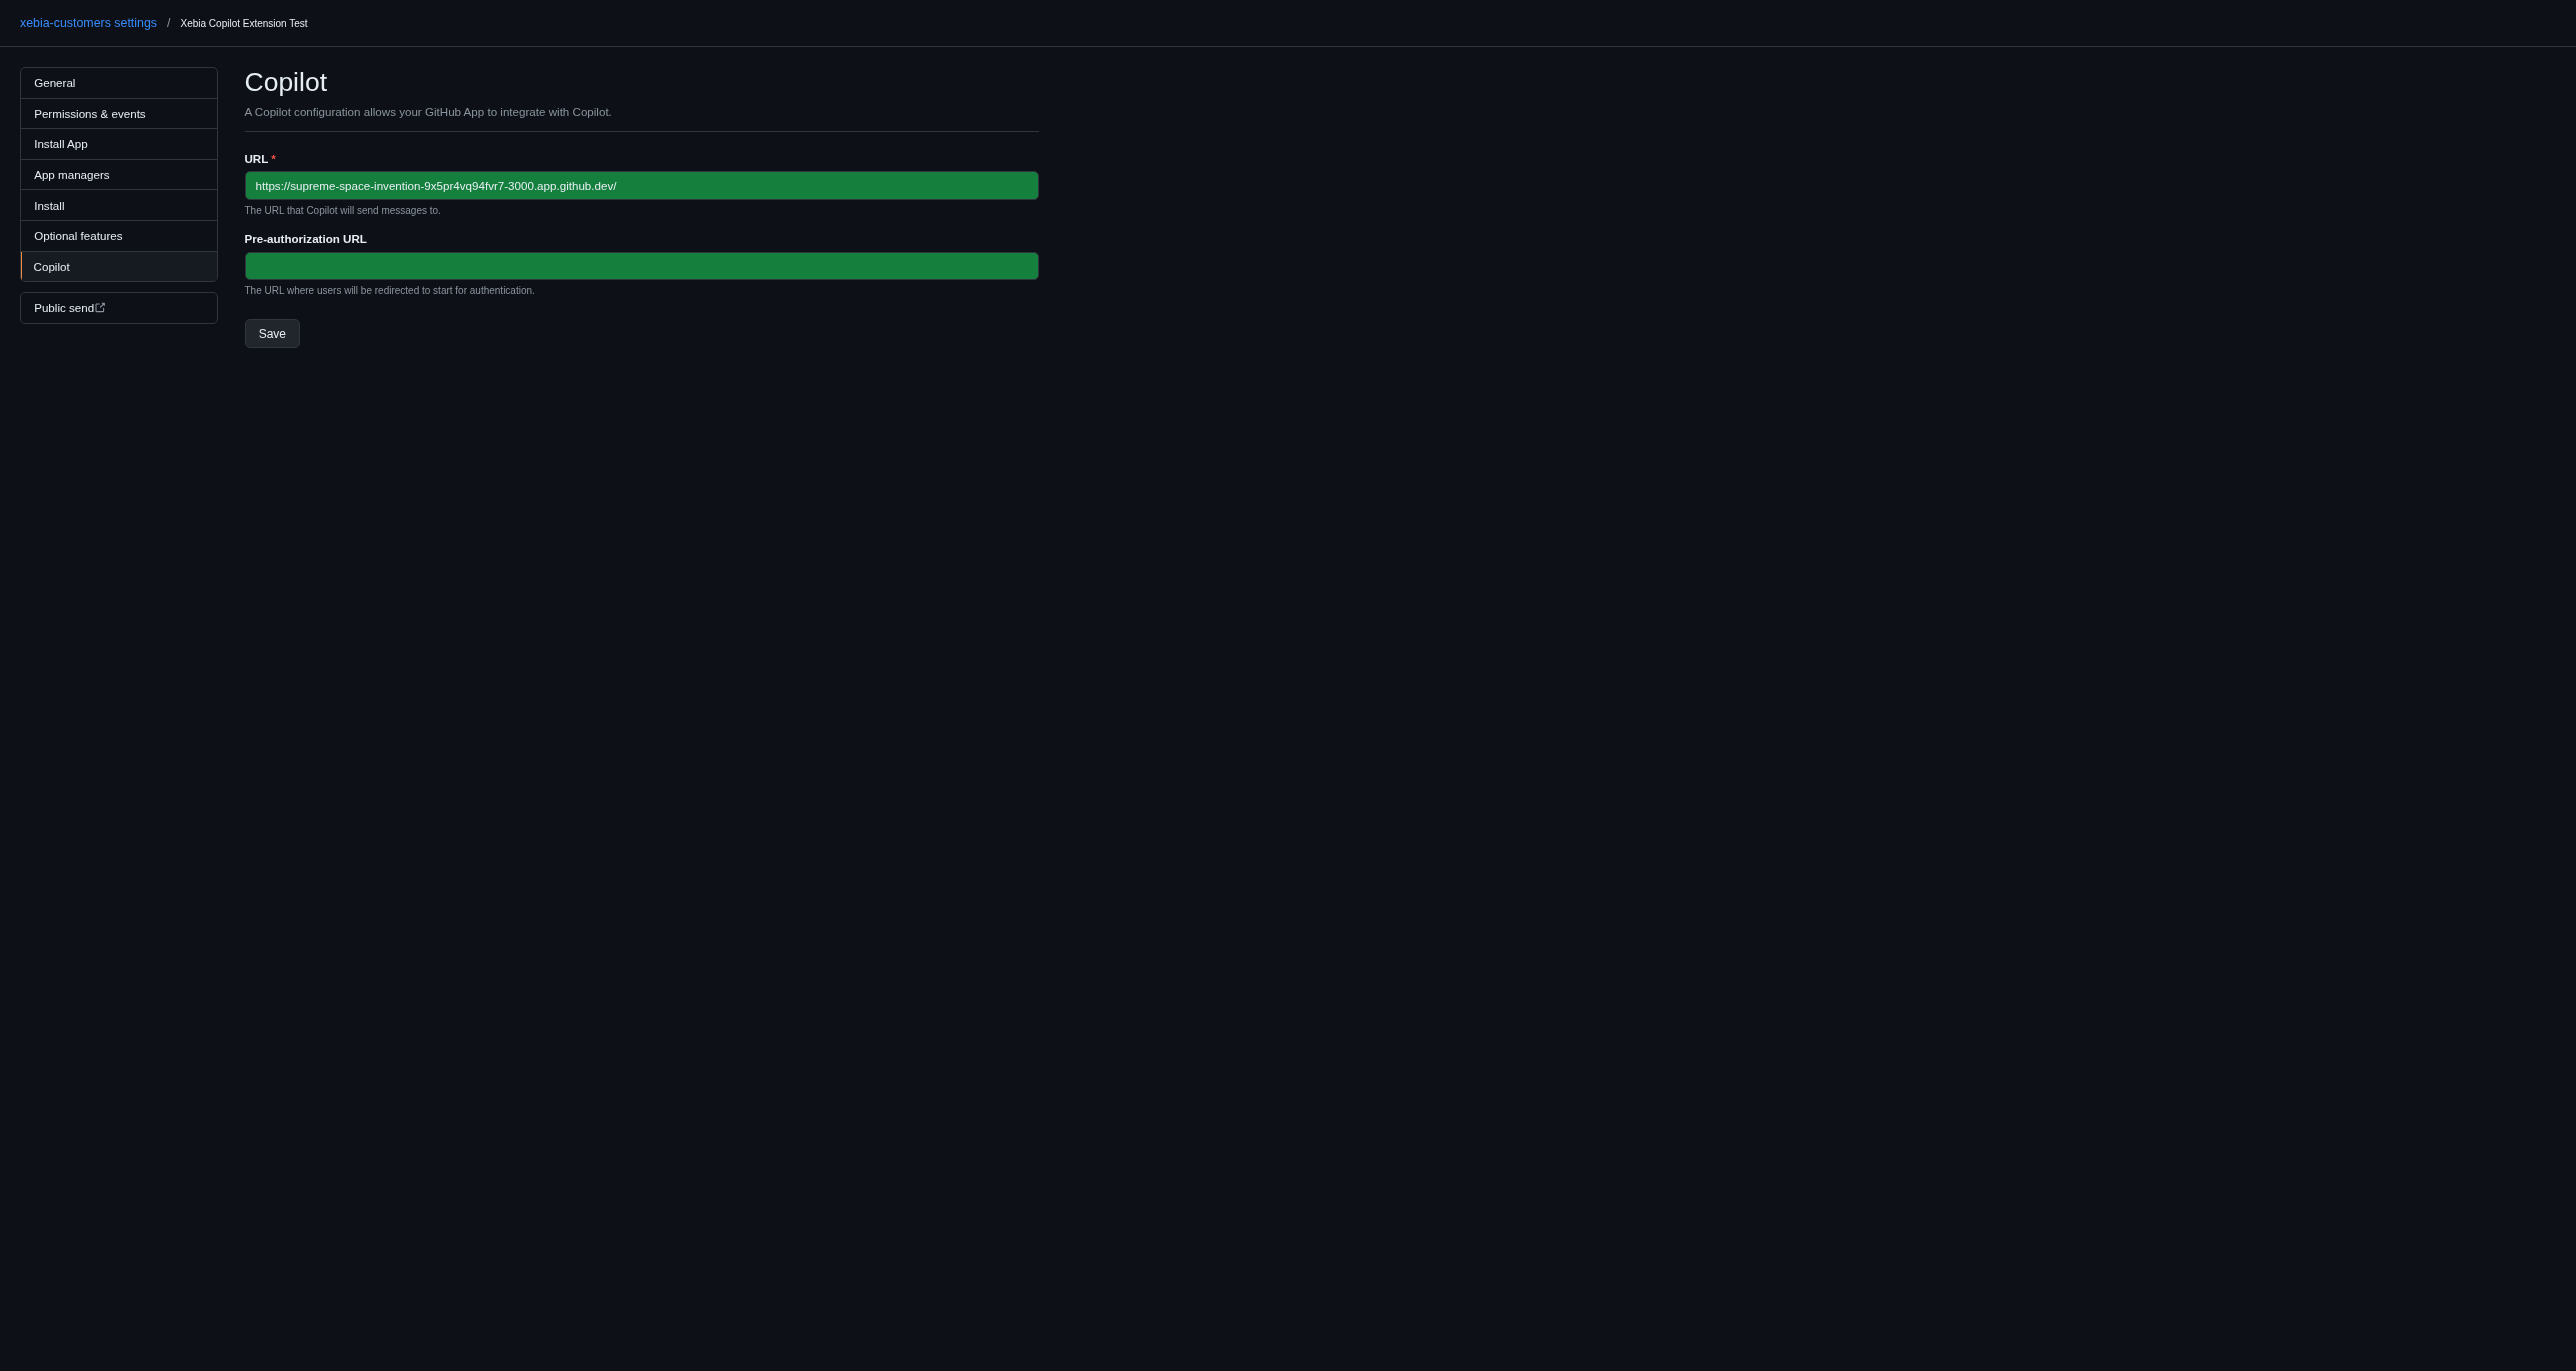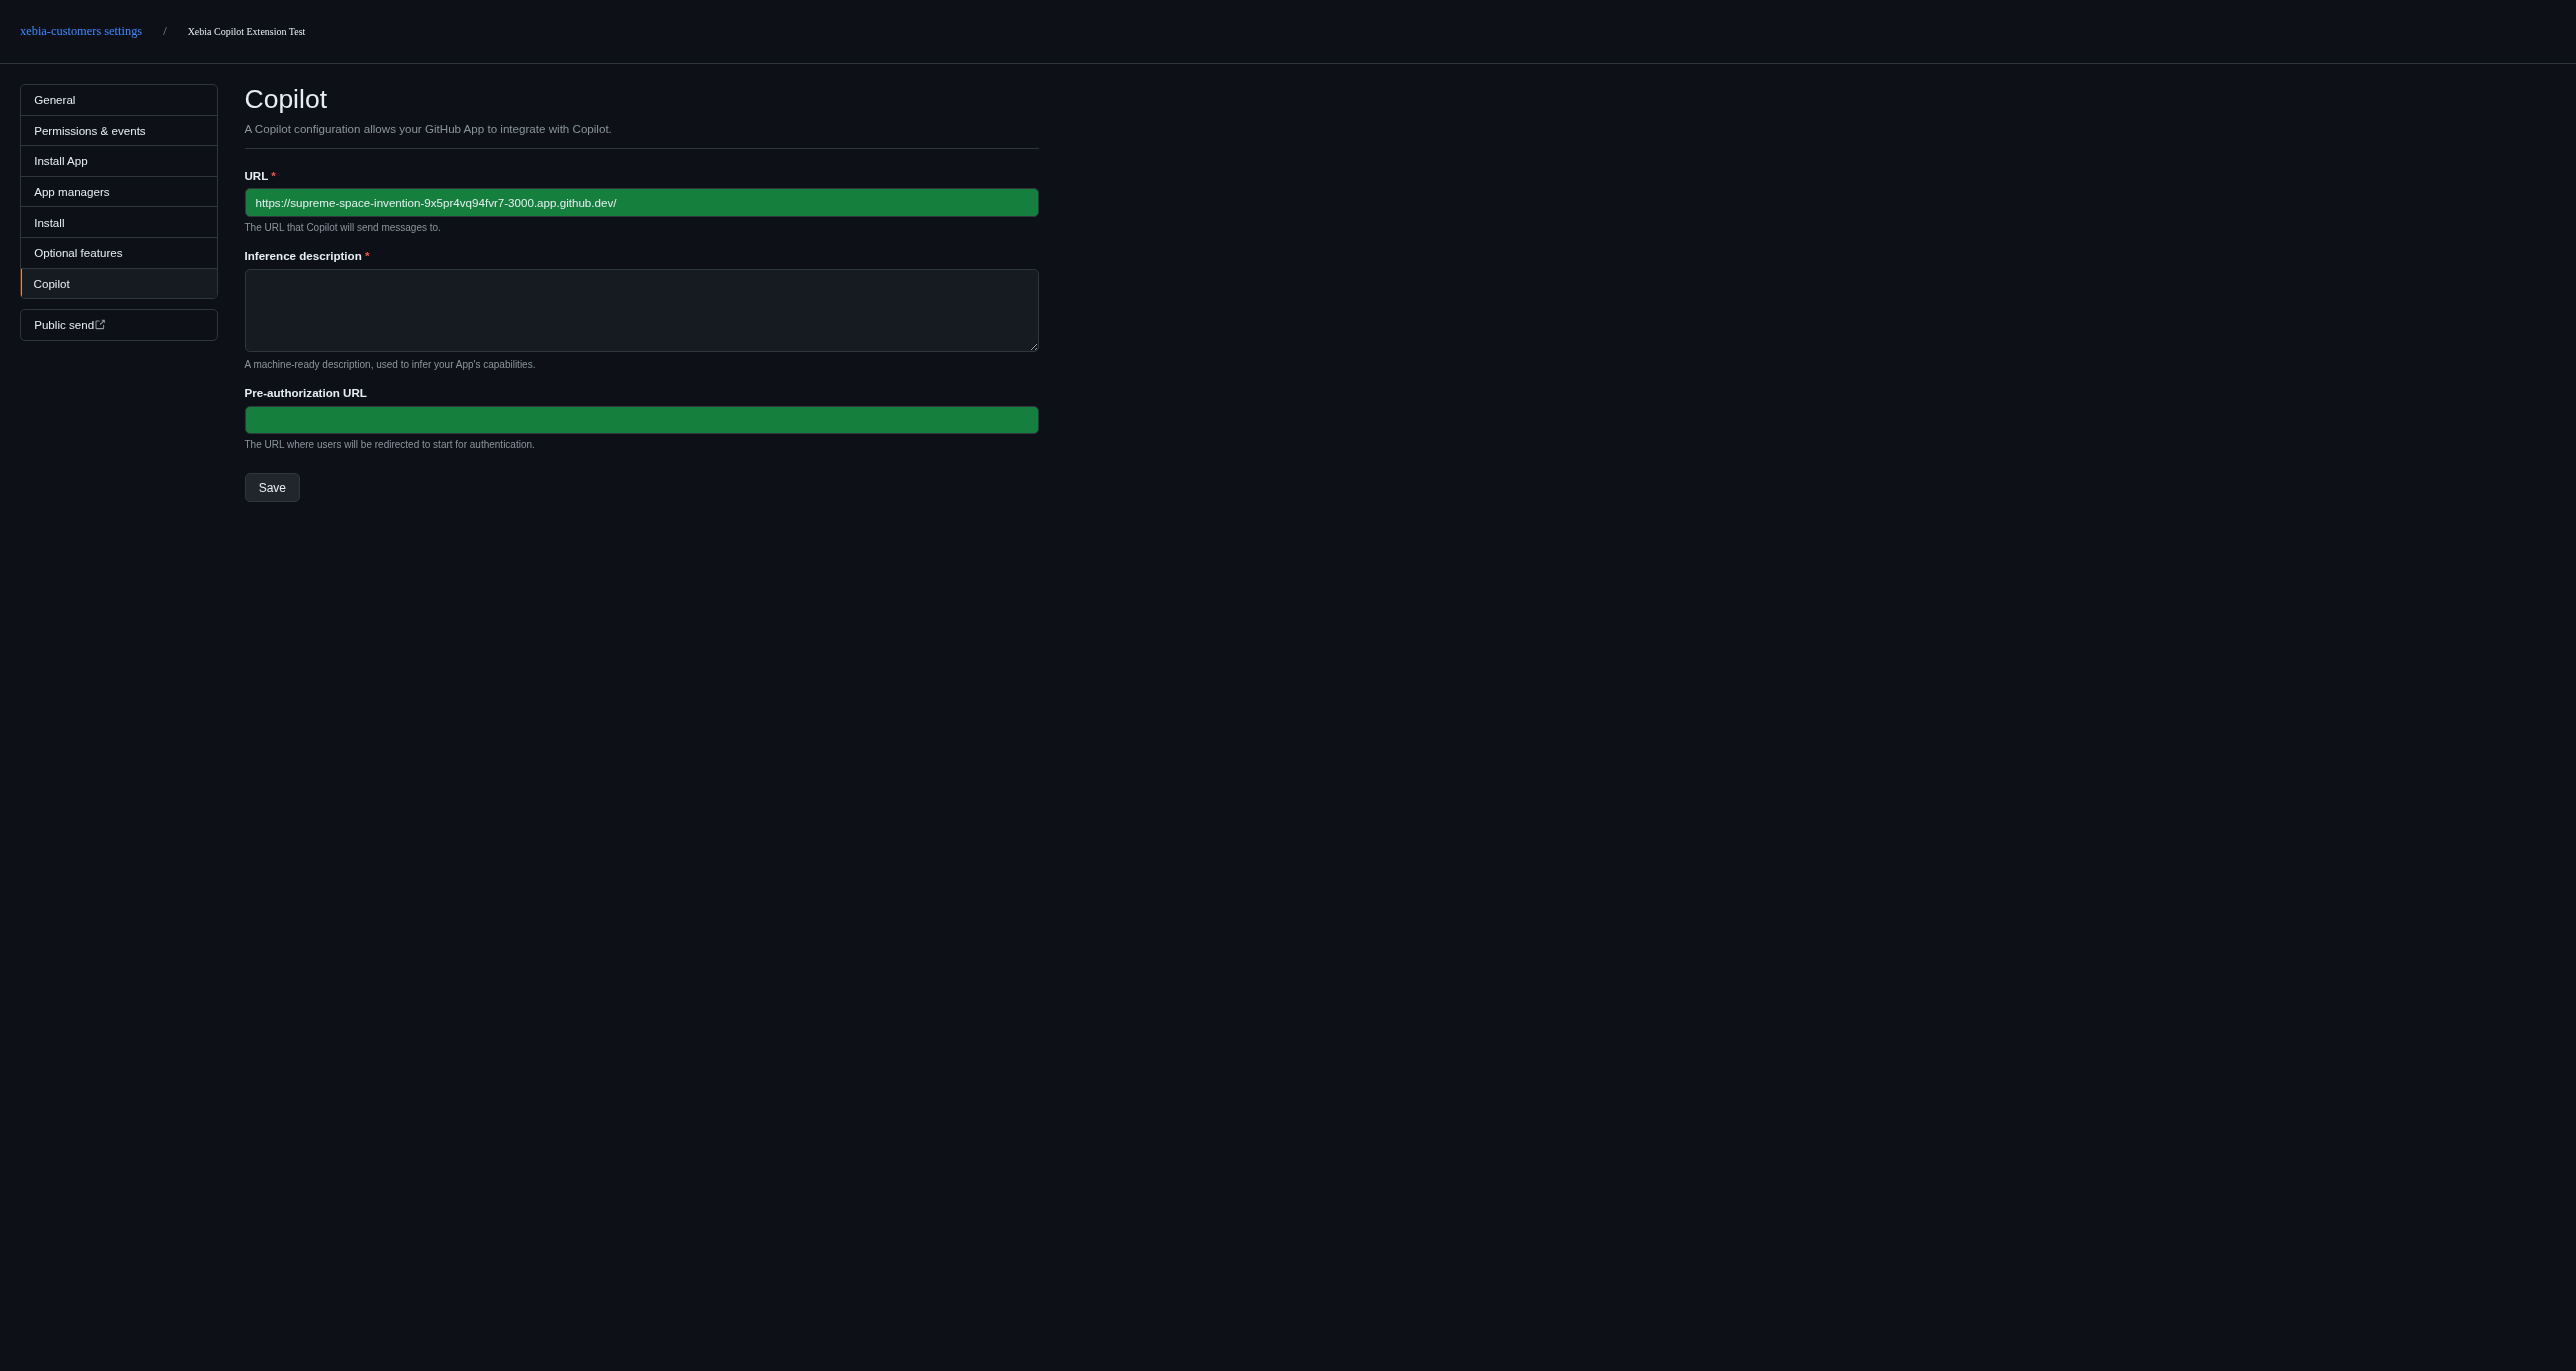--- a/index.html
+++ b/index.html
@@ -11,25 +11,24 @@
     body {
       background-color: #0d1117;
       color: #e6edf3;
       font-family: -apple-system, BlinkMacSystemFont, "Segoe UI", Helvetica, Arial, sans-serif;
       font-size: 11.6px;
       min-height: 100vh;
     }
 
     .top-bar {
       border-bottom: 0.8px solid #30363d;
-      padding: 24px 20px;
+      padding: 16px 20px;
       display: flex;
       align-items: center;
-      gap: 21px;
-      font-family: Liberation Serif, serif;
+      gap: 10px;
     }
 
     .breadcrumb-link {
       color: #388bfd;
       text-decoration: none;
       font-size: 12.4px;
     }
 
     .breadcrumb-separator {
       color: #8b949e;
@@ -266,28 +265,20 @@
     <div class="form-group">
       <label class="form-label">
         <span>URL</span>
         <span class="required"> *</span>
       </label>
       <input type="text" class="form-input" value="https://supreme-space-invention-9x5pr4vq94fvr7-3000.app.github.dev/" style="">
       <p class="form-hint">The URL that Copilot will send messages to.</p>
     </div>
 
     
-    <div class="form-group">
-      <label class="form-label">
-        <span>Inference description</span>
-        <span class="required"> *</span>
-      </label>
-      <textarea class="form-textarea" style=""></textarea>
-      <p class="form-hint">A machine-ready description, used to infer your App's capabilities.</p>
-    </div>
 
     
     <div class="form-group">
       <label class="form-label">Pre-authorization URL</label>
       <input type="text" class="form-input" value="" style="">
       <p class="form-hint">The URL where users will be redirected to start for authentication.</p>
     </div>
 
     
     <button class="save-button">Save</button>

